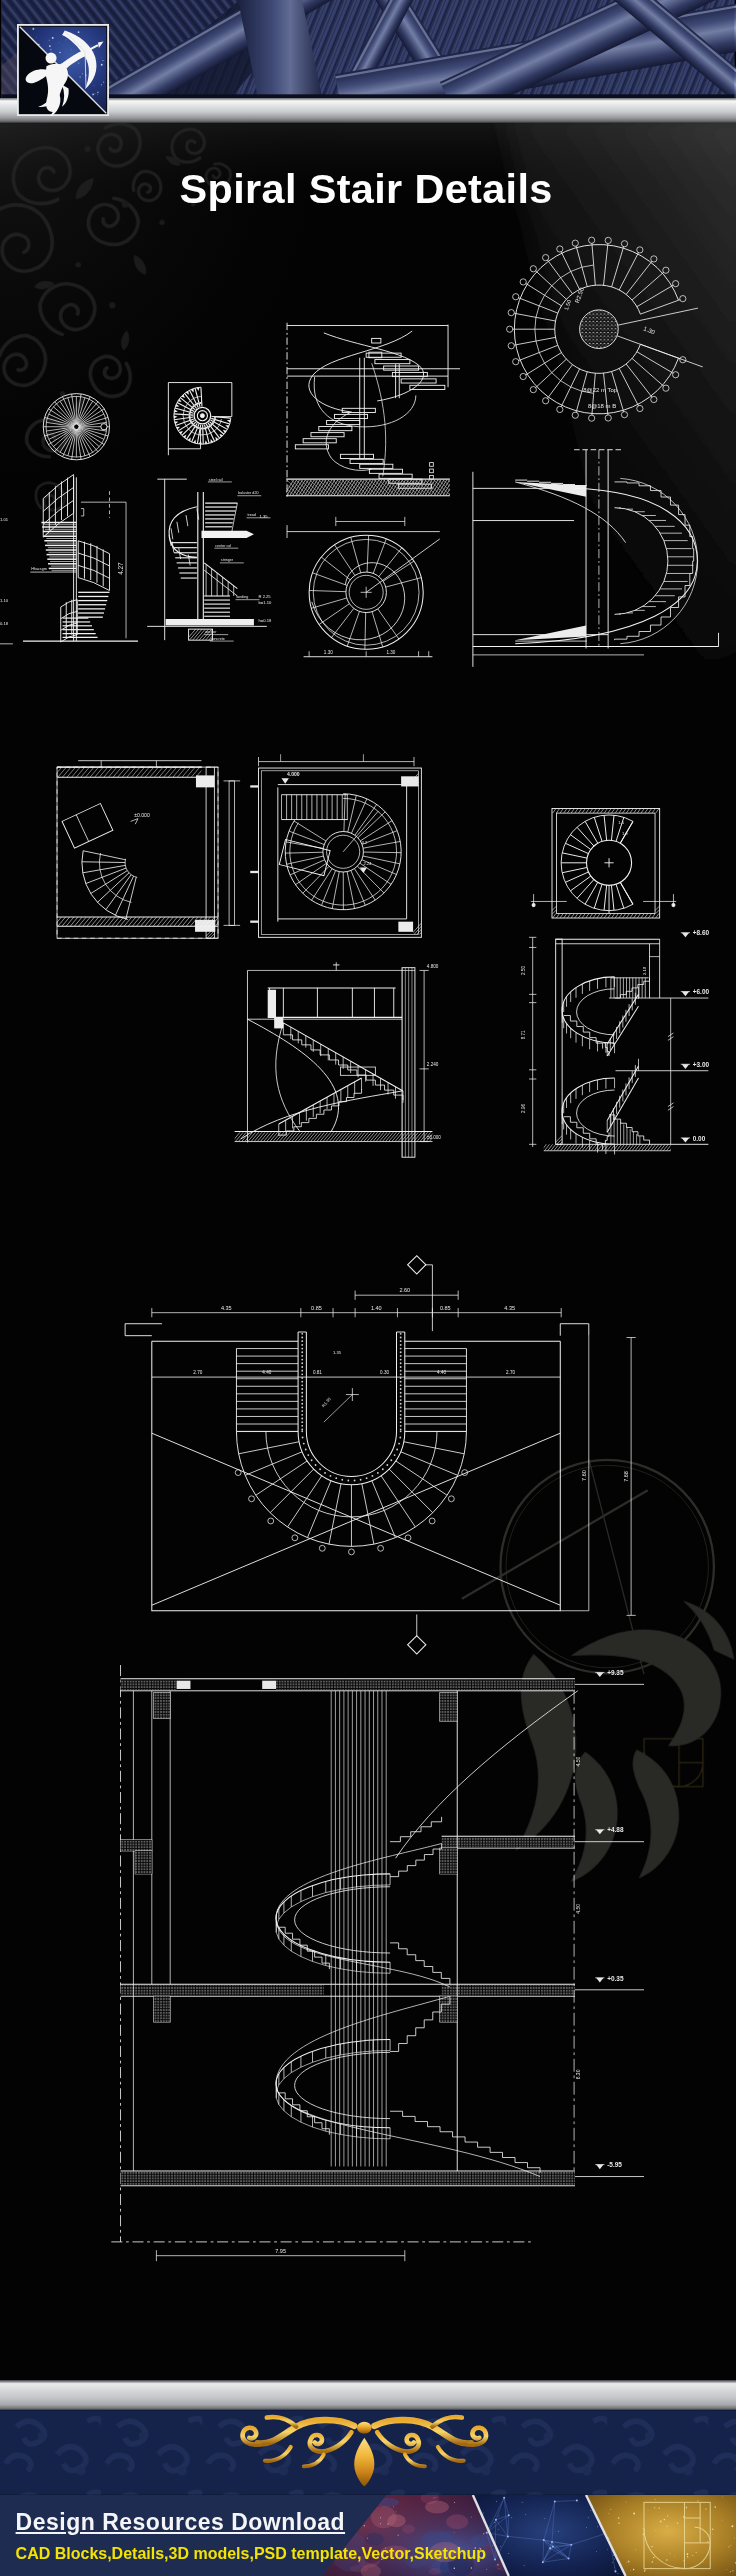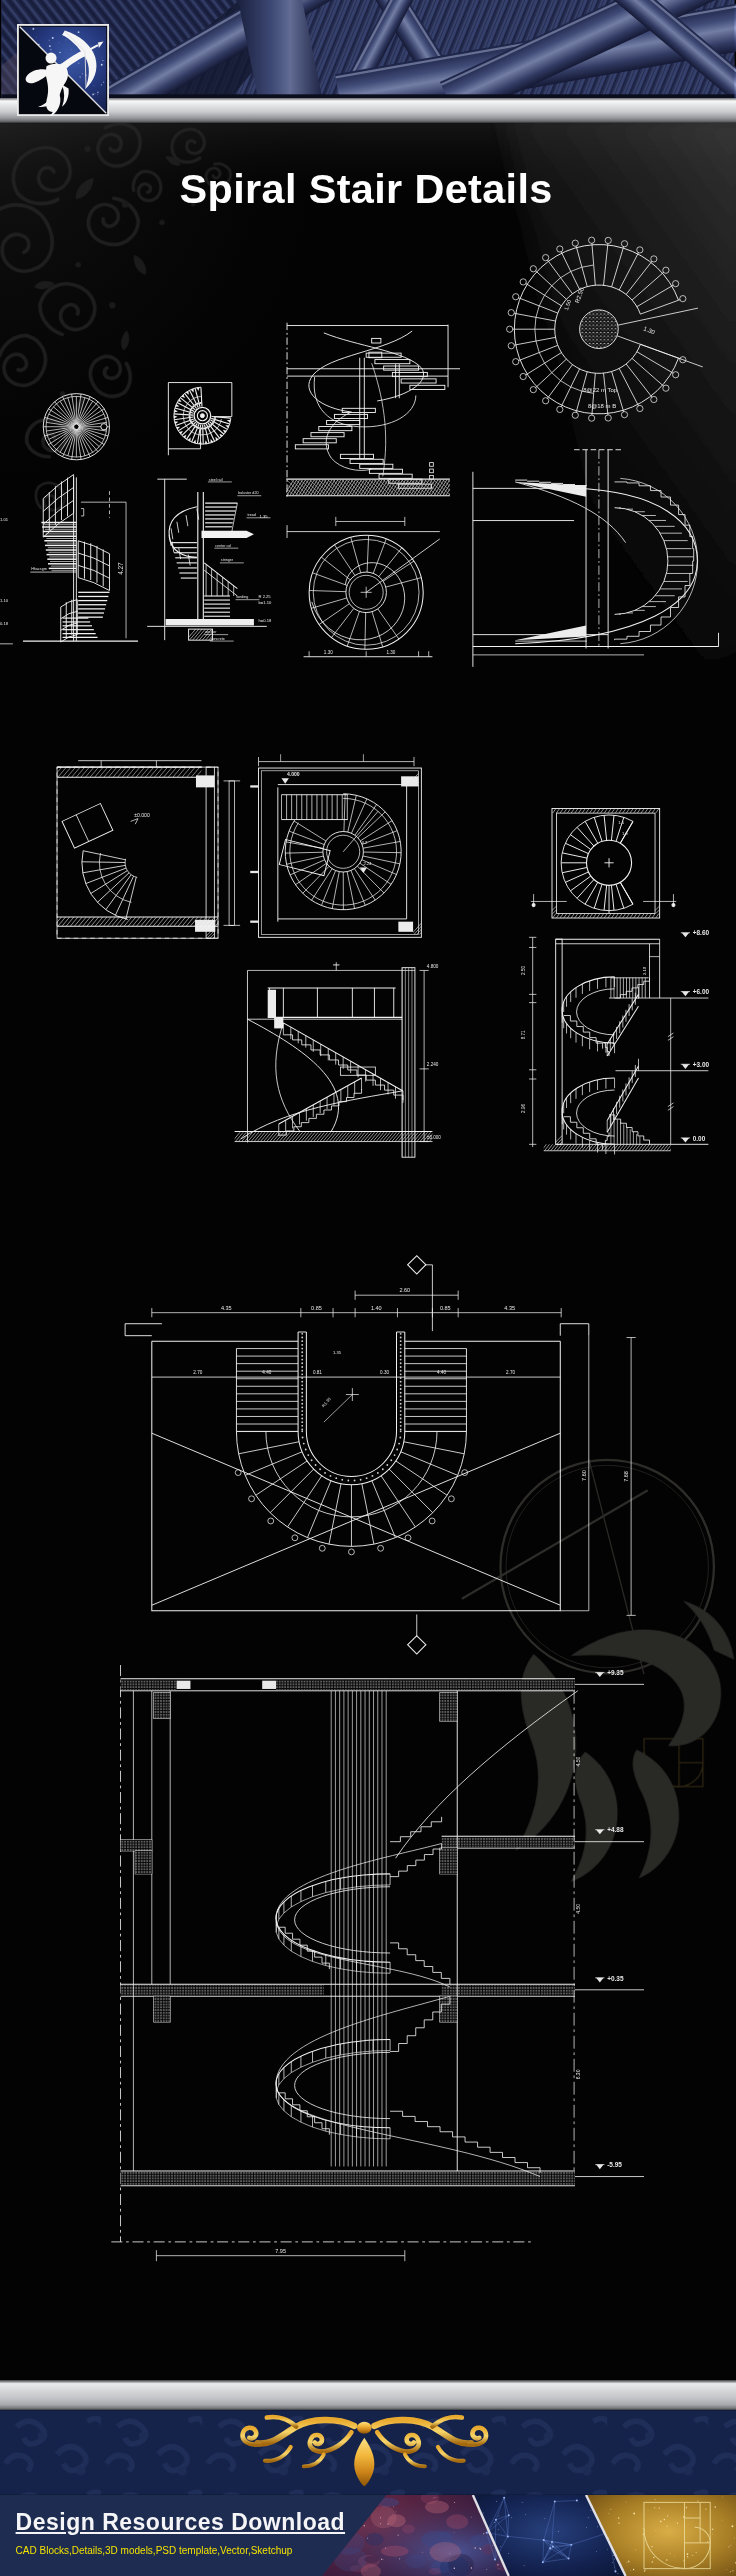--- a/index.html
+++ b/index.html
@@ -2539,15 +2539,15 @@
         <line x1="761" y1="52" x2="761" y2="8"></line>
         <line x1="744" y1="25" x2="761" y2="25"></line>
         <path d="M744,80 A44,44 0 0 1 700,36 M744,80 A28,28 0 0 0 772,52 A17,17 0 0 0 755,35"></path>
       </g>
       <line x1="514" y1="0" x2="553" y2="88" stroke="#dfdfe6" stroke-width="2.6"></line>
       <line x1="637" y1="0" x2="680" y2="88" stroke="#dfdfe6" stroke-width="2.6"></line>
     </svg>
 
 <div class="abs" style="left:15.6px;top:2509px;color:#f5f5f7;font-size:23px;font-weight:bold;letter-spacing:0.5px;text-decoration:underline;">Design Resources Download</div>
 
-<div class="abs" style="left:15.6px;top:2545px;color:#f5e300;font-size:10px;font-weight:normal;">CAD Blocks,Details,3D models,PSD template,Vector,Sketchup</div>
+<div class="abs" style="left:15.6px;top:2545px;color:#f5e300;font-size:16px;font-weight:bold;">CAD Blocks,Details,3D models,PSD template,Vector,Sketchup</div>
 </div>
 
 
 </body></html>

